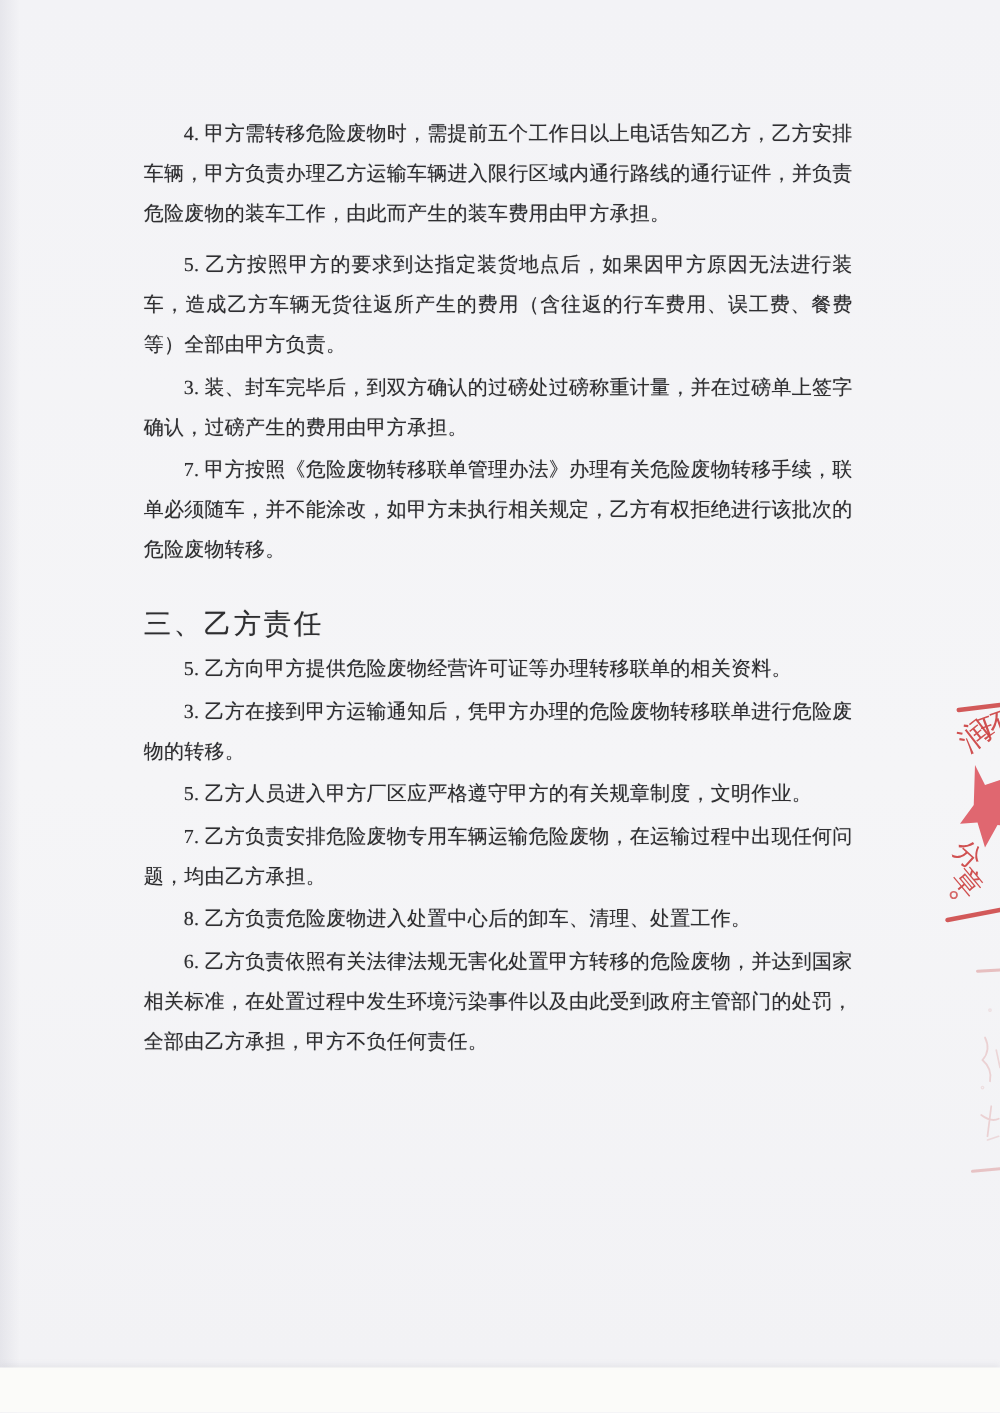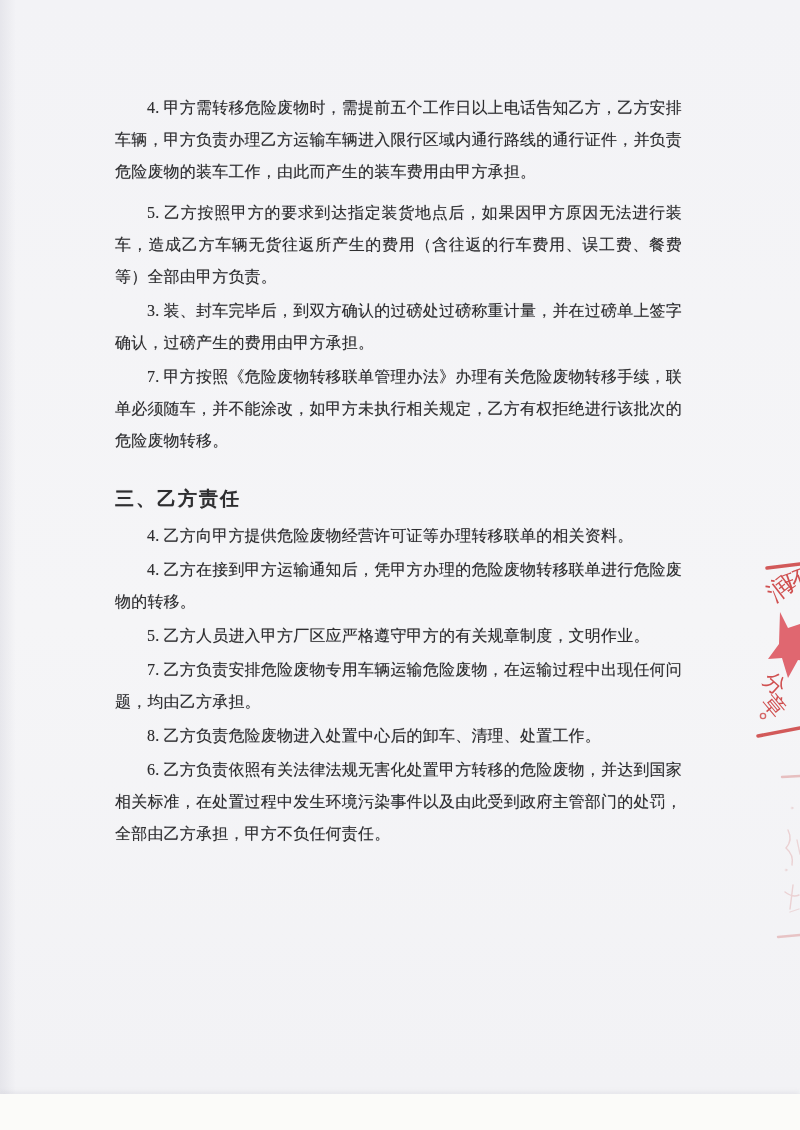--- a/index.html
+++ b/index.html
@@ -28,21 +28,21 @@
   .body-text {
     position: absolute; left: 115px; top: 92px; width: 567px;
     font-size: 16px; line-height: 32px; letter-spacing: 0.2px;
     color: var(--ink, #2e2e30);
     text-align: justify; text-justify: inter-ideograph;
     text-shadow: 0 0 0.7px rgba(46,46,50,0.45);
   }
   .clause { margin: 0 0 2px 0; text-indent: 2em; }
   .clause.gap-after { margin-bottom: 9px; }
   .sec-heading {
-    margin: 26px 0 5px 0; font-size: 19px; font-weight: 700;
+    margin: 26px 0 5px 0; font-size: 22px; font-weight: 400;
     letter-spacing: 2px; line-height: 32px;
     color: var(--ink, #2e2e30);
   }
   .seal-svg { position: absolute; left: 700px; top: 540px; overflow: hidden; }
   .seal-line { stroke: var(--seal-red, #cd4343); stroke-width: 3.5; stroke-linecap: round; fill: none; opacity: 0.88; }
   .seal-char { fill: var(--seal-red, #cd4343); font-family: "Liberation Serif", "DejaVu Serif", serif; opacity: 0.92; }
   .seal-char.big { font-size: 24px; }
   .seal-char.small { font-size: 22px; }
   .seal-star { fill: var(--seal-star-red, #dd5a64); opacity: 0.92; }
   .seal-dot { stroke: var(--seal-red, #cd4343); stroke-width: 1.4; fill: none; opacity: 0.8; }
@@ -57,22 +57,22 @@
   <div class="bottom-strip"></div>
 
   <main class="body-text">
     <p class="clause gap-after">4. 甲方需转移危险废物时，需提前五个工作日以上电话告知乙方，乙方安排车辆，甲方负责办理乙方运输车辆进入限行区域内通行路线的通行证件，并负责危险废物的装车工作，由此而产生的装车费用由甲方承担。</p>
     <p class="clause">5. 乙方按照甲方的要求到达指定装货地点后，如果因甲方原因无法进行装车，造成乙方车辆无货往返所产生的费用（含往返的行车费用、误工费、餐费等）全部由甲方负责。</p>
     <p class="clause">3. 装、封车完毕后，到双方确认的过磅处过磅称重计量，并在过磅单上签字确认，过磅产生的费用由甲方承担。</p>
     <p class="clause">7. 甲方按照《危险废物转移联单管理办法》办理有关危险废物转移手续，联单必须随车，并不能涂改，如甲方未执行相关规定，乙方有权拒绝进行该批次的危险废物转移。</p>
 
     <h2 class="sec-heading">三、乙方责任</h2>
 
-    <p class="clause">4. 乙方向甲方提供危险废物经营许可证等办理转移联单的相关资料。</p>
-    <p class="clause">4. 乙方在接到甲方运输通知后，凭甲方办理的危险废物转移联单进行危险废物的转移。</p>
+    <p class="clause">5. 乙方向甲方提供危险废物经营许可证等办理转移联单的相关资料。</p>
+    <p class="clause">3. 乙方在接到甲方运输通知后，凭甲方办理的危险废物转移联单进行危险废物的转移。</p>
     <p class="clause">5. 乙方人员进入甲方厂区应严格遵守甲方的有关规章制度，文明作业。</p>
     <p class="clause">7. 乙方负责安排危险废物专用车辆运输危险废物，在运输过程中出现任何问题，均由乙方承担。</p>
     <p class="clause">8. 乙方负责危险废物进入处置中心后的卸车、清理、处置工作。</p>
     <p class="clause">6. 乙方负责依照有关法律法规无害化处置甲方转移的危险废物，并达到国家相关标准，在处置过程中发生环境污染事件以及由此受到政府主管部门的处罚，全部由乙方承担，甲方不负任何责任。</p>
   </main>
 
   <svg class="seal-svg" width="100" height="420" viewBox="0 0 100 420" xmlns="http://www.w3.org/2000/svg">
 
     <path class="seal-line" d="M67 28 L100 24"></path>
 

